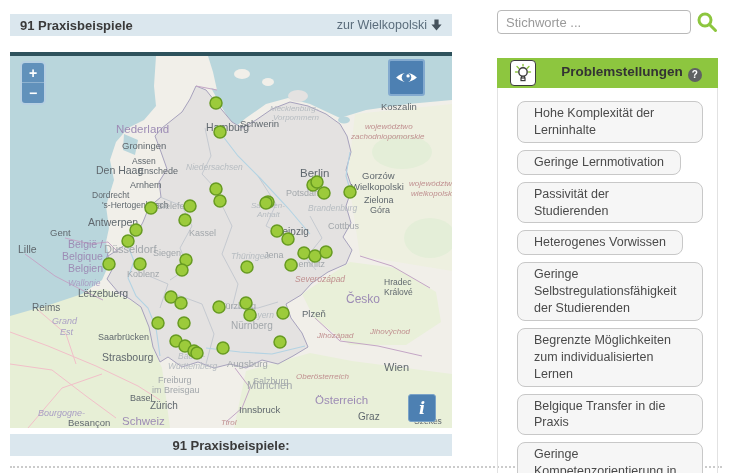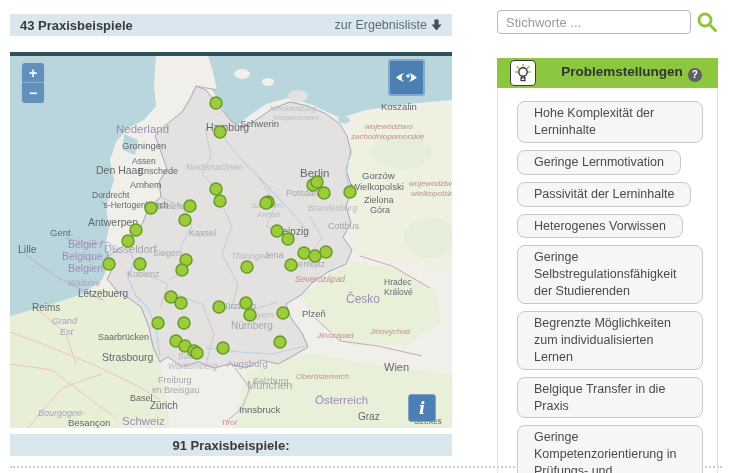--- a/index.html
+++ b/index.html
@@ -47,23 +47,23 @@
 
   .filter-panel { border:1px solid #e2e2e2; border-top:none; padding:13px 10px 8px 19px; }
   .filter-btn { display:block; max-width:186px; margin:0 0 7px 0; background:#f6f6f6; border:1px solid #c8c8c8; border-radius:8px; padding:3px 16px; font-size:12.5px; line-height:1.35; color:#4a4a4a; text-align:left; cursor:pointer; font-family:"Liberation Sans",sans-serif; }
 </style>
 </head>
 <body>
 
 <div class="left-col">
 
   <div class="bar">
-    <span class="bar-title">43 Praxisbeispiele</span>
+    <span class="bar-title">91 Praxisbeispiele</span>
     <a class="bar-link">
-      <span>zur Ergebnisliste</span>
+      <span>zur Wielkopolski</span>
       <svg width="11" height="12" viewBox="0 0 11 12">
           <path d="M3.4 0.5 h4.2 v5 h3 L5.5 11.5 L0.4 5.5 h3 z" fill="#45525c"></path>
         </svg>
     </a>
   </div>
 
   <div class="map-frame">
     <svg class="map" width="442" height="372" viewBox="0 0 442 372">
 
       <rect x="0" y="0" width="442" height="372" fill="#f1efe9"></rect>
@@ -299,21 +299,21 @@
       </svg>
     </span>
     <span class="head-label">
       <span>Problemstellungen</span><span class="badge">?</span>
     </span>
   </div>
 
   <div class="filter-panel">
       <button class="filter-btn">Hohe Komplexität der Lerninhalte</button>
       <button class="filter-btn">Geringe Lernmotivation</button>
-      <button class="filter-btn">Passivität der Lerninhalte</button>
+      <button class="filter-btn">Passivität der Studierenden</button>
       <button class="filter-btn">Heterogenes Vorwissen</button>
       <button class="filter-btn">Geringe Selbstregulationsfähigkeit der Studierenden</button>
       <button class="filter-btn">Begrenzte Möglichkeiten zum individualisierten Lernen</button>
       <button class="filter-btn">Belgique Transfer in die Praxis</button>
       <button class="filter-btn">Geringe Kompetenzorientierung in Prüfungs- und Bewertungsformen</button>
     </div>
 
 </div>
 
 </body></html>

